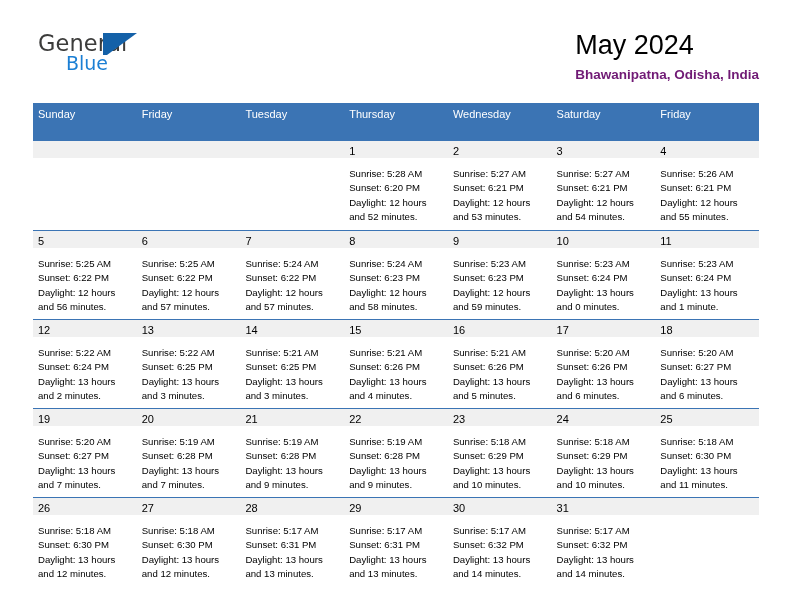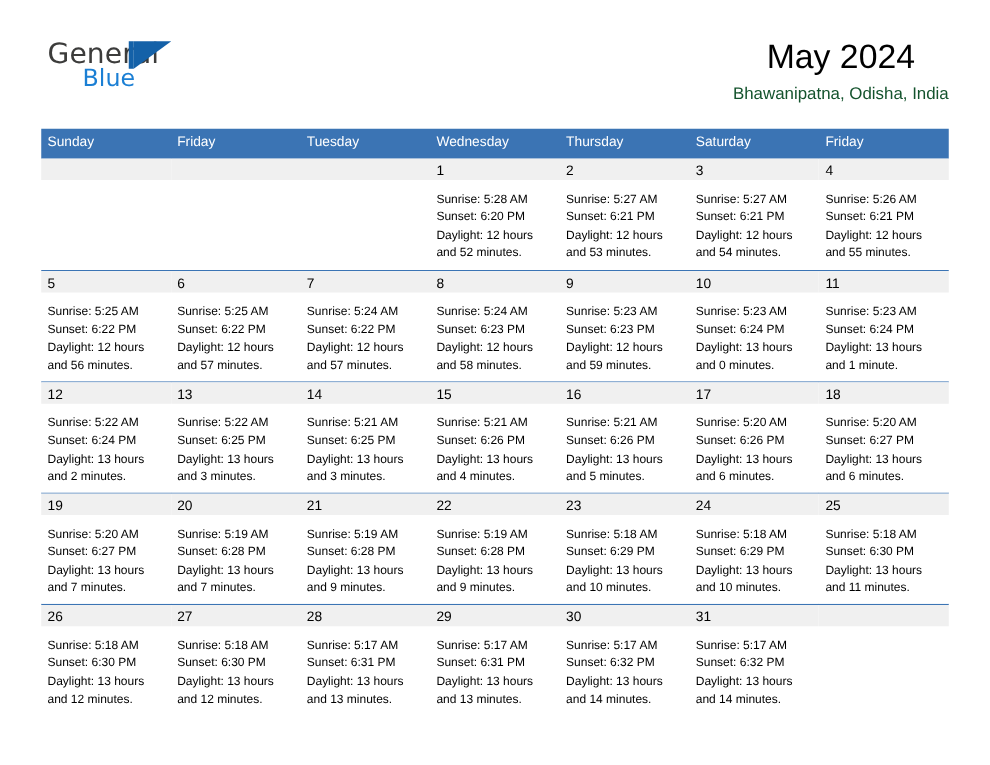--- a/index.html
+++ b/index.html
@@ -77,49 +77,49 @@
     width: 0;
     height: 0;
     border-left: 30px solid #1461a8;
     border-bottom: 22px solid transparent;
   }
 
   .title-block {
     position: absolute;
     right: 0;
     top: 0;
-    text-align: center;
+    text-align: left;
   }
   .cal-title {
     font-size: 27px;
     font-weight: 400;
     color: #000000;
     line-height: 34px;
     white-space: nowrap;
   }
   .cal-location {
     font-size: 13.5px;
-    font-weight: 400;
-    color: #14532d;
+    font-weight: 700;
+    color: #701a75;
     line-height: 20px;
     margin-top: 3px;
     white-space: nowrap;
   }
 
   
   .calendar {
     position: absolute;
     left: 33px;
     top: 103px;
     width: 726px;
   }
   .weekday-row {
     display: flex;
     background: #3b74b4;
-    height: 24px;
+    height: 38px;
   }
   .weekday {
     flex: 1 1 0;
     box-sizing: border-box;
     padding-left: 5px;
     font-size: 11px;
     line-height: 22px;
     color: #ffffff;
     overflow: hidden;
     white-space: nowrap;
@@ -184,22 +184,22 @@
     </div>
 
   </div>
 
   <div class="calendar">
 
     <div class="weekday-row">
       <div class="weekday">Sunday</div>
       <div class="weekday">Friday</div>
       <div class="weekday">Tuesday</div>
+      <div class="weekday">Thursday</div>
       <div class="weekday">Wednesday</div>
-      <div class="weekday">Thursday</div>
       <div class="weekday">Saturday</div>
       <div class="weekday">Friday</div>
     </div>
 
     <div id="weeks-container">
         <div class="week-row first">
           <div class="day-cell">
             <div class="day-num-band"><span class="day-num"></span></div>
             <div class="day-body">
               <div class="day-line"></div>

